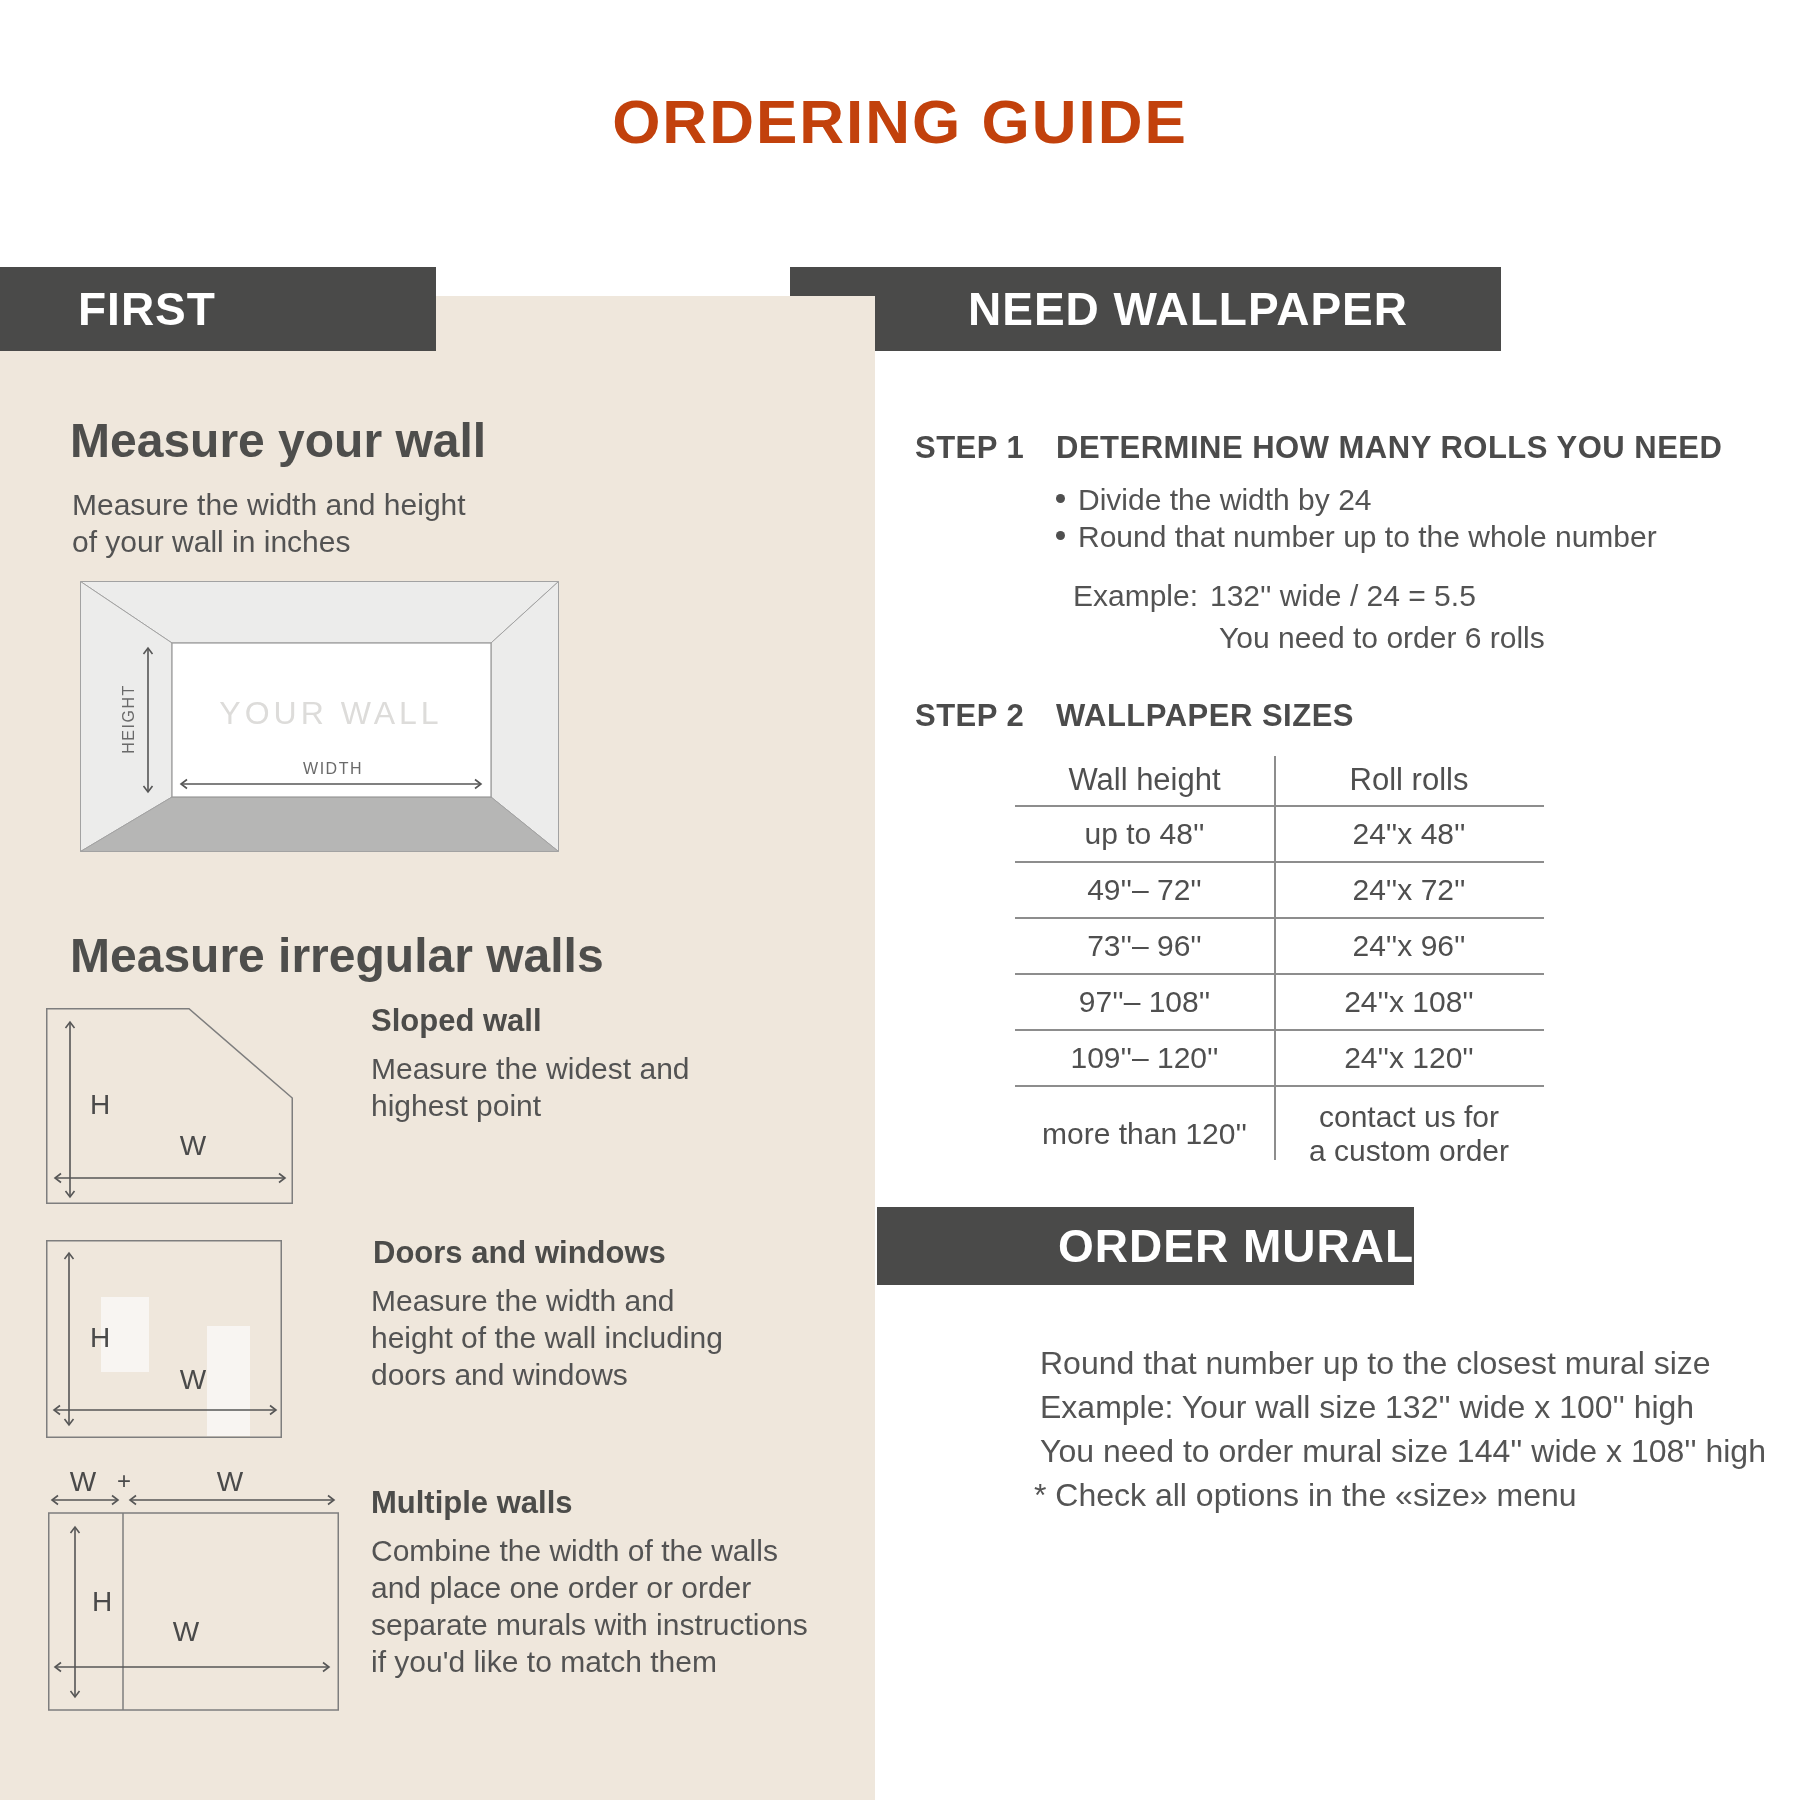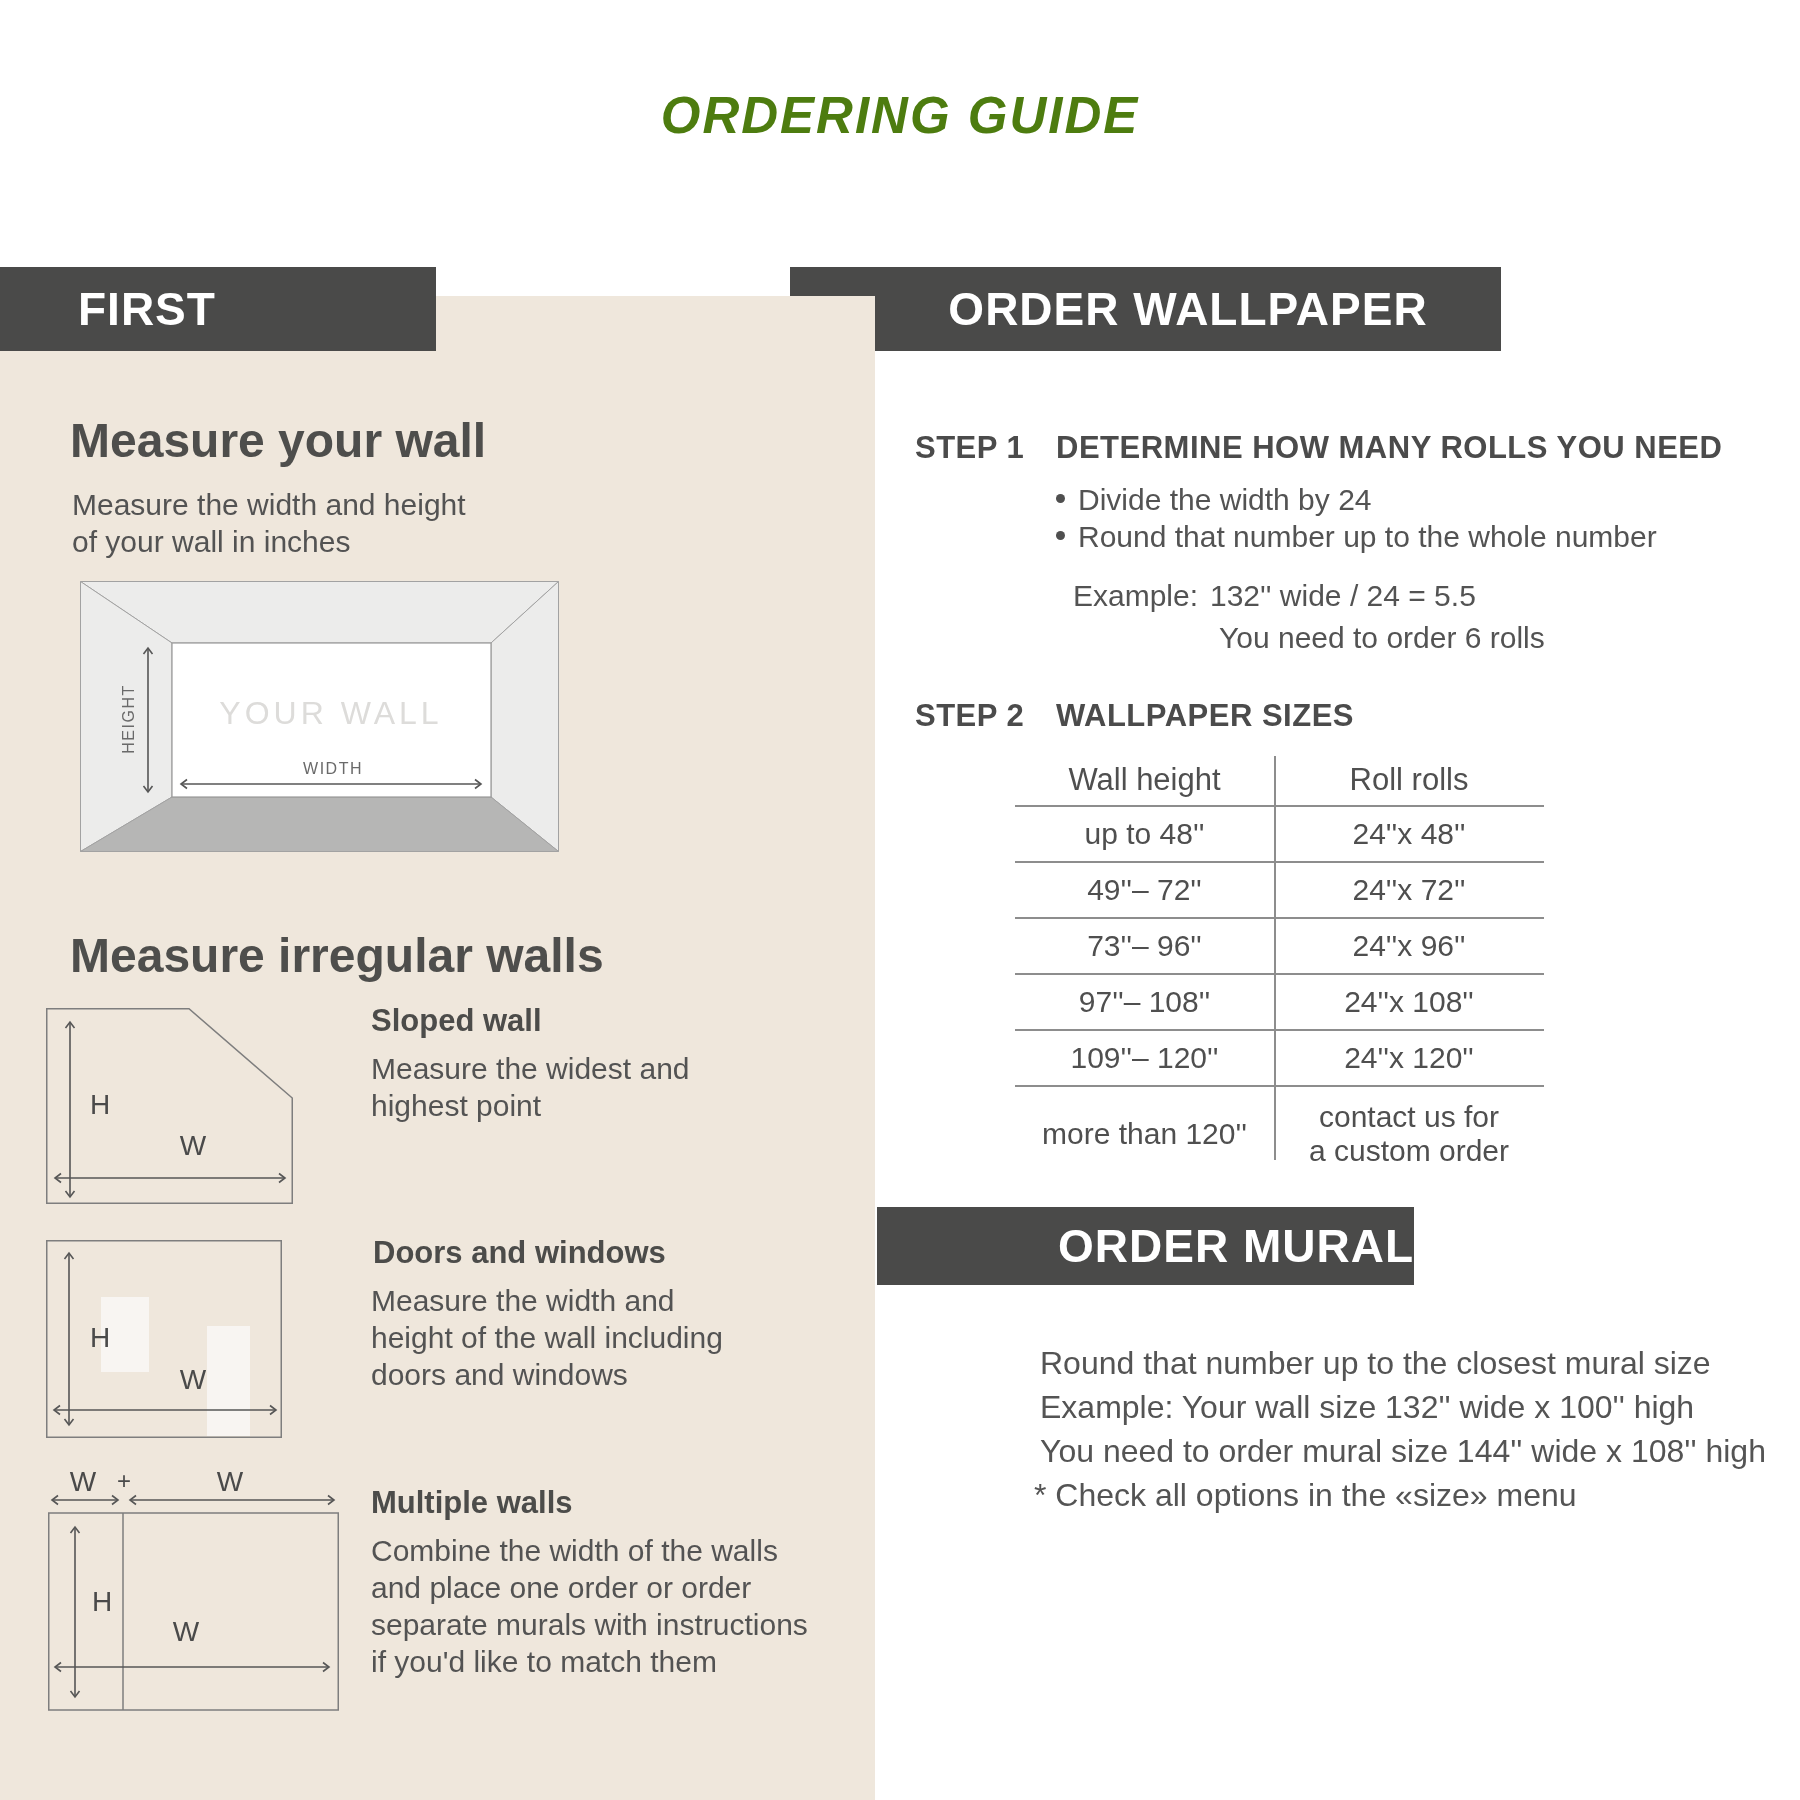--- a/index.html
+++ b/index.html
@@ -1,21 +1,21 @@
 <!DOCTYPE html>
 <html><head>
 <meta charset="utf-8">
 <style>
   html,body{margin:0;padding:0;background:#ffffff;}
   #stage{position:relative;width:1800px;height:1800px;background:#ffffff;overflow:hidden;
          font-family:"Liberation Sans","DejaVu Sans",sans-serif;color:#4f4f4f;}
   .abs{position:absolute;}
   .z3{z-index:3;}
-  .page-title{top:86px;left:50%;transform:translateX(-50%);font-size:51px;font-weight:600;
-              letter-spacing:2px;color:#4d7c0f;white-space:nowrap;font-style:italic;}
+  .page-title{top:86px;left:50%;transform:translateX(-50%);font-size:62px;font-weight:600;
+              letter-spacing:2px;color:#c2410c;white-space:nowrap;}
   .beige{left:0;top:296px;width:875px;height:1504px;background:#efe7dc;z-index:1;}
   .banner{background:#4a4a49;color:#ffffff;display:flex;align-items:center;
           font-size:46px;font-weight:600;letter-spacing:1px;white-space:nowrap;}
   .banner-first{left:0;top:267px;width:436px;height:84px;padding-left:78px;z-index:2;box-sizing:border-box;}
   .banner-wallpaper{left:790px;top:267px;width:711px;height:84px;z-index:0;
                     justify-content:center;padding-left:85px;box-sizing:border-box;}
   .banner-mural{left:877px;top:1207px;width:537px;height:78px;z-index:2;justify-content:flex-end;box-sizing:border-box;padding-left:20px;}
   .h-large{font-size:48px;font-weight:600;color:#4e4e4c;white-space:nowrap;}
   .sub-title{font-size:31px;font-weight:600;color:#4c4c4a;white-space:nowrap;}
   .body-text{font-size:30px;line-height:37px;color:#535353;white-space:pre-line;}
@@ -45,21 +45,21 @@
 <div id="stage">
 
   <div class="abs page-title z3">ORDERING GUIDE</div>
 
   <div class="abs beige"></div>
 
   <div class="abs banner banner-first">
     <span>FIRST</span>
   </div>
   <div class="abs banner banner-wallpaper">
-    <span>ORDER WALLPAPER</span>
+    <span>NEED WALLPAPER</span>
   </div>
   <div class="abs banner banner-mural">
     <span>ORDER MURAL</span>
   </div>
 
   <div class="abs h-large z3" style="left:70px;top:413px;">Measure your wall</div>
   <div class="abs body-text z3" style="left:72px;top:486px;">Measure the width and height
 of your wall in inches</div>
 
   <svg class="abs z3" style="left:80px;top:581px;" width="479" height="271" viewBox="0 0 479 271">

